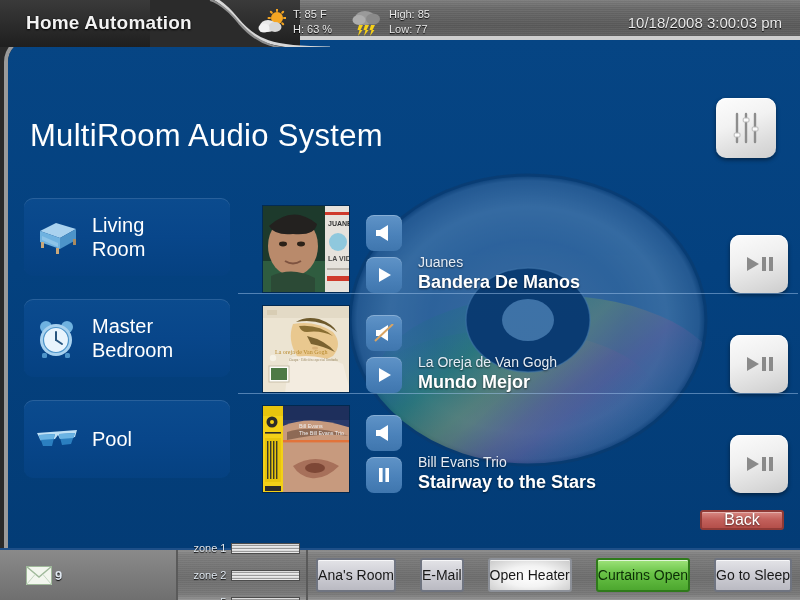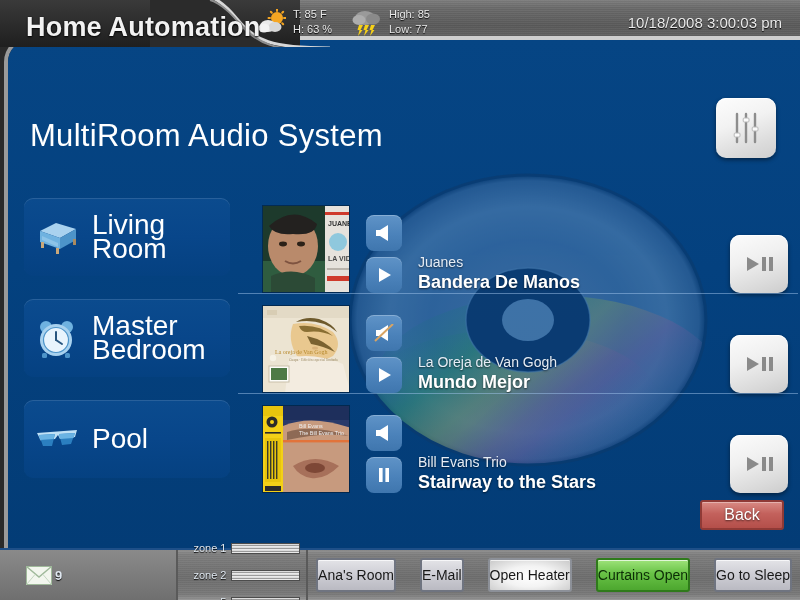--- a/index.html
+++ b/index.html
@@ -35,21 +35,21 @@
     position: absolute; left: 0; top: 0; width: 300px; height: 47px;
     background: linear-gradient(180deg,#3a3a3a 0%, #2b2b2b 55%, #1f1f1f 100%);
     z-index: 3;
   }
   
   #topbar-curve {
     position: absolute; left: 150px; top: -4px; width: 180px; height: 60px; z-index: 4;
   }
   #title-text {
     position: absolute; left: 26px; top: 12px; z-index: 6;
-    color: #f2f2f2; font-size: 27px; font-weight: bold;
+    color: #f2f2f2; font-size: 19px; font-weight: bold;
     letter-spacing: .2px;
     text-shadow: 0 1px 2px #000, 0 0 1px #000;
   }
 
   .wx-group { position: absolute; top: 7px; z-index: 5; display: flex; align-items: center; gap: 7px; }
   .wx-lines { display: flex; flex-direction: column; line-height: 15px; }
   .wx-lines span {
     color: #e8e8e8; font-size: 11px;
     text-shadow: 0 1px 1px #000;
     white-space: nowrap;
@@ -101,21 +101,21 @@
 
   
   #rooms { position: absolute; left: 16px; top: 38px; width: 206px; }
   .room-btn {
     height: 78px; margin-bottom: 23px;
     background: linear-gradient(180deg,#0b4b8e 0%,#08468a 50%,#054181 100%);
     border-radius: 9px;
     box-shadow: inset 0 1px 0 rgba(255,255,255,.12);
     display: flex; align-items: center; gap: 12px; padding: 0 10px;
   }
-  .room-label { color:#fff; font-size: 28px; line-height: 24px; }
+  .room-label { color:#fff; font-size: 20px; line-height: 24px; }
 
   
   #tracks { position: absolute; left: 230px; top: 33px; width: 560px; }
   .track-row {
     position: relative; height: 100px; display: flex; align-items: flex-end; padding-left: 24px;
   }
   .track-row + .track-row { border-top: 1px solid rgba(160,195,235,.5); }
   .art {
     width: 88px; height: 88px; flex: 0 0 88px; margin-right: 16px;
     border: 1px solid rgba(0,0,0,.35);
@@ -134,21 +134,21 @@
   .big-btn {
     width: 58px; height: 58px; flex: 0 0 58px; margin-right: 10px;
     border-radius: 10px;
     background: linear-gradient(160deg,#fcfcfc 0%,#f0f0f0 40%,#dadada 78%,#cccccc 100%);
     box-shadow: 0 2px 4px rgba(0,0,0,.45), inset 0 1px 0 #fff;
     display: flex; align-items: center; justify-content: center;
   }
 
   
   #back-btn {
-    position: absolute; right: 16px; bottom: 18px; width: 84px; height: 30px; z-index: 6;
+    position: absolute; right: 16px; bottom: 18px; width: 84px; height: 20px; z-index: 6;
     border-radius: 3px;
     background: linear-gradient(180deg,#d98a84 0%,#c3615c 45%,#b44f4a 100%);
     border: 2px solid #8f3a36;
     display: flex; align-items: center; justify-content: center;
     box-shadow: inset 0 1px 0 rgba(255,255,255,.35);
   }
   #back-btn span { color:#fff; font-size:16px; text-shadow: 0 1px 2px rgba(0,0,0,.6); }
 
   
   #bottombar {

